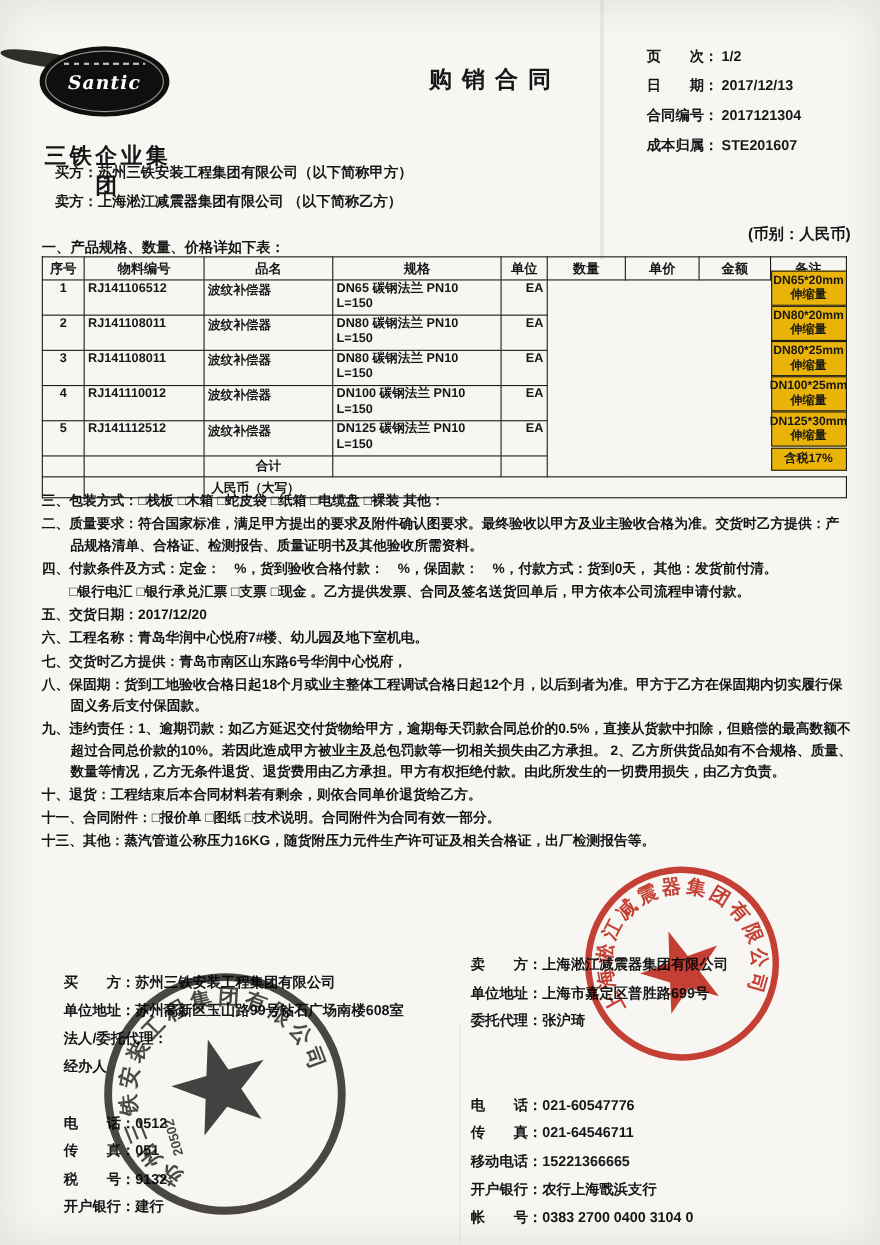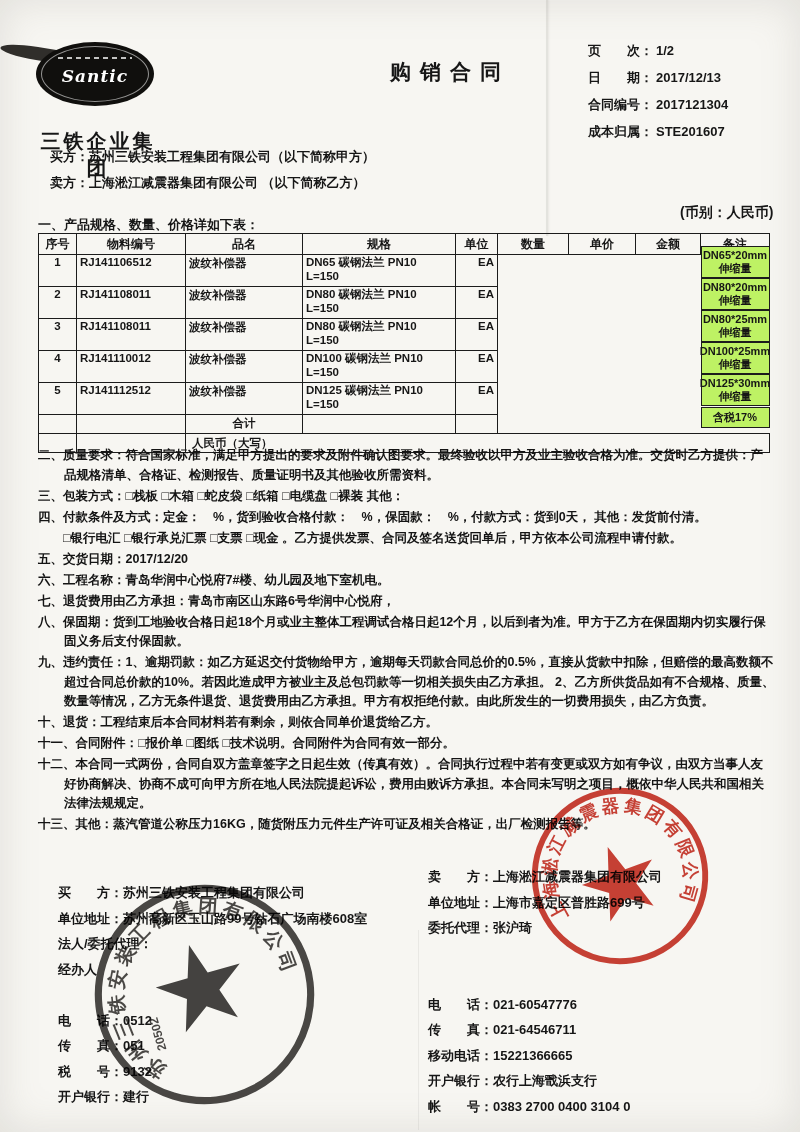--- a/index.html
+++ b/index.html
@@ -33,21 +33,21 @@
   .sec1{position:absolute;left:38px;top:216px;font-size:13px;font-weight:700;}
   .currency{position:absolute;left:632px;top:204px;font-size:14px;font-weight:700;margin-left:48px;}
   
   .tblwrap{position:absolute;left:38px;top:233px;width:731px;}
   table.ptable{border-collapse:collapse;table-layout:fixed;width:731px;padding-left:22px;}
   .ptable th{border:1.3px solid #1c1c1c;font-size:12px;font-weight:700;height:20px;padding:0;}
   .ptable td.c{border:1.3px solid #1c1c1c;font-size:11.5px;font-weight:600;padding:1px 3px;vertical-align:top;}
   .ptable tr.prow td{height:29px;}
   .ptable td.blank{border:none;}
   .ptable td.rem{border:none;position:relative;padding:0;vertical-align:top;}
-  .rembox{position:relative;margin-top:-9px;height:30px;border:1.4px solid #1c1c1c;background:#bef264;
+  .rembox{position:relative;margin-top:-9px;height:30px;border:1.4px solid #1c1c1c;background:#eab308;
         font-size:11px;font-weight:600;display:flex;align-items:center;justify-content:center;
         text-align:center;line-height:13px;z-index:2;}
   .rembox.small{height:19px;margin-top:-8px;}
   td.center{text-align:center;}
   td.no{text-align:center;font-size:12px;}
   td.unit{text-align:right;font-size:11.5px;}
   td.spec{white-space:pre-line;line-height:13.5px;}
   tr.trow td{height:16px;}
   tr.wrow td{height:16px;}
   td.words{border:1.3px solid #1c1c1c;font-size:11.5px;font-weight:600;padding:1px 6px;}
@@ -232,32 +232,31 @@
           <td class="c"></td>
           <td class="c"></td>
           <td class="words" colspan="7">人民币（大写）</td>
         </tr>
       </tbody>
     </table>
   </div>
 
   <div class="clauses">
 
-  <p class="clause">二、质量要求：符合国家标准，满足甲方提出的要求及附件确认图要求。最终验收以甲方及业主验收合格为准。交货时乙方提供：产品规格清单、合格证、检测报告、质量证明书及其他验收所需资料。</p>
-      <p class="clause">三、包装方式：□栈板 □木箱 □蛇皮袋 □纸箱 □电缆盘 □裸装 其他：</p>
+  <p class="clause">三、包装方式：□栈板 □木箱 □蛇皮袋 □纸箱 □电缆盘 □裸装 其他：</p>
+      <p class="clause">二、质量要求：符合国家标准，满足甲方提出的要求及附件确认图要求。最终验收以甲方及业主验收合格为准。交货时乙方提供：产品规格清单、合格证、检测报告、质量证明书及其他验收所需资料。</p>
       <p class="clause">四、付款条件及方式：定金：　%，货到验收合格付款：　%，保固款：　%，付款方式：货到0天， 其他：发货前付清。</p>
       <p class="clause">　　□银行电汇 □银行承兑汇票 □支票 □现金 。乙方提供发票、合同及签名送货回单后，甲方依本公司流程申请付款。</p>
       <p class="clause">五、交货日期：2017/12/20</p>
       <p class="clause">六、工程名称：青岛华润中心悦府7#楼、幼儿园及地下室机电。</p>
-      <p class="clause">七、退货费用由乙方承担：青岛市南区山东路6号华润中心悦府，</p>
+      <p class="clause">七、交货时乙方提供：青岛市南区山东路6号华润中心悦府，</p>
       <p class="clause">八、保固期：货到工地验收合格日起18个月或业主整体工程调试合格日起12个月，以后到者为准。甲方于乙方在保固期内切实履行保固义务后支付保固款。</p>
       <p class="clause">九、违约责任：1、逾期罚款：如乙方延迟交付货物给甲方，逾期每天罚款合同总价的0.5%，直接从货款中扣除，但赔偿的最高数额不超过合同总价款的10%。若因此造成甲方被业主及总包罚款等一切相关损失由乙方承担。 2、乙方所供货品如有不合规格、质量、数量等情况，乙方无条件退货、退货费用由乙方承担。甲方有权拒绝付款。由此所发生的一切费用损失，由乙方负责。</p>
       <p class="clause">十、退货：工程结束后本合同材料若有剩余，则依合同单价退货给乙方。</p>
       <p class="clause">十一、合同附件：□报价单 □图纸 □技术说明。合同附件为合同有效一部分。</p>
-      <p class="clause">十二、本合同一式两份，合同自双方盖章签字之日起生效（传真有效）。合同执行过程中若有变更或双方如有争议，由双方当事人友 好协商解决、协商不成可向甲方所在地人民法院提起诉讼，费用由败诉方承担。本合同未写明之项目，概依中华人民共和国相关法律法规规定。</p>
       <p class="clause">十三、其他：蒸汽管道公称压力16KG，随货附压力元件生产许可证及相关合格证，出厂检测报告等。</p>
     </div>
 
   <div class="sig-left">
 
       <div class="sig-row">
         <span>买　　方：</span><span>苏州三铁安装工程集团有限公司</span>
       </div>
 
       <div class="sig-row">

